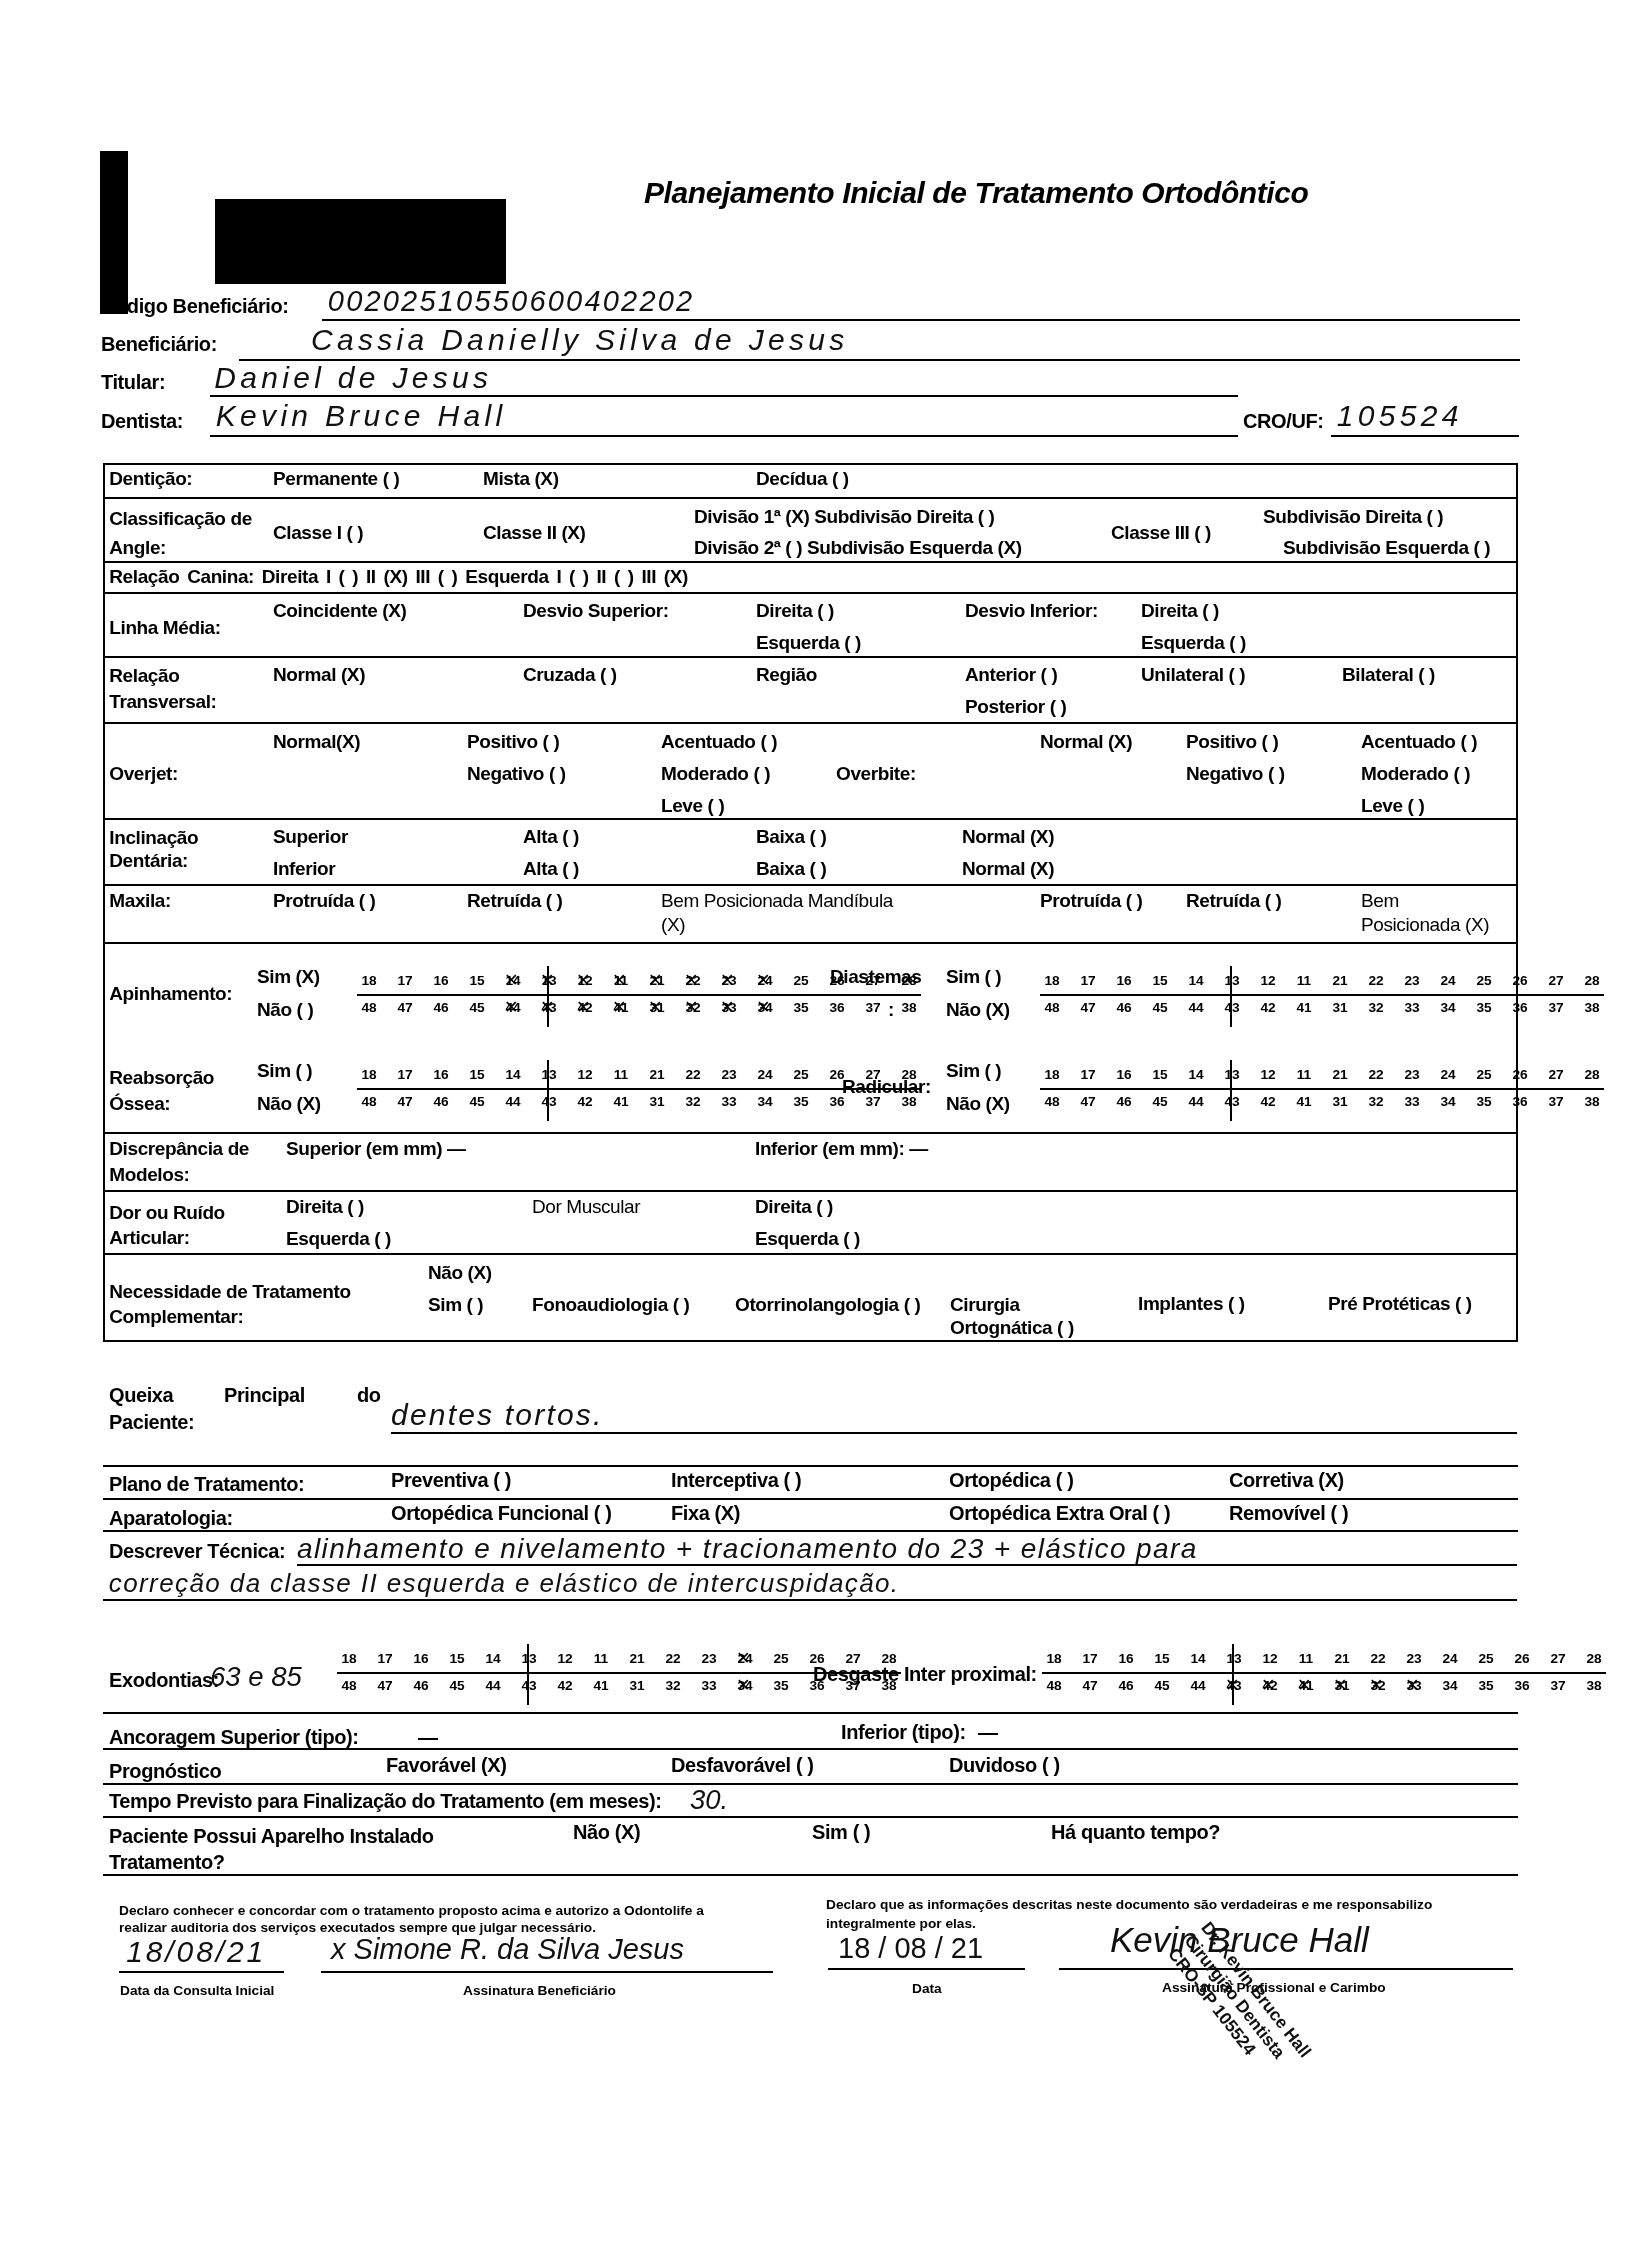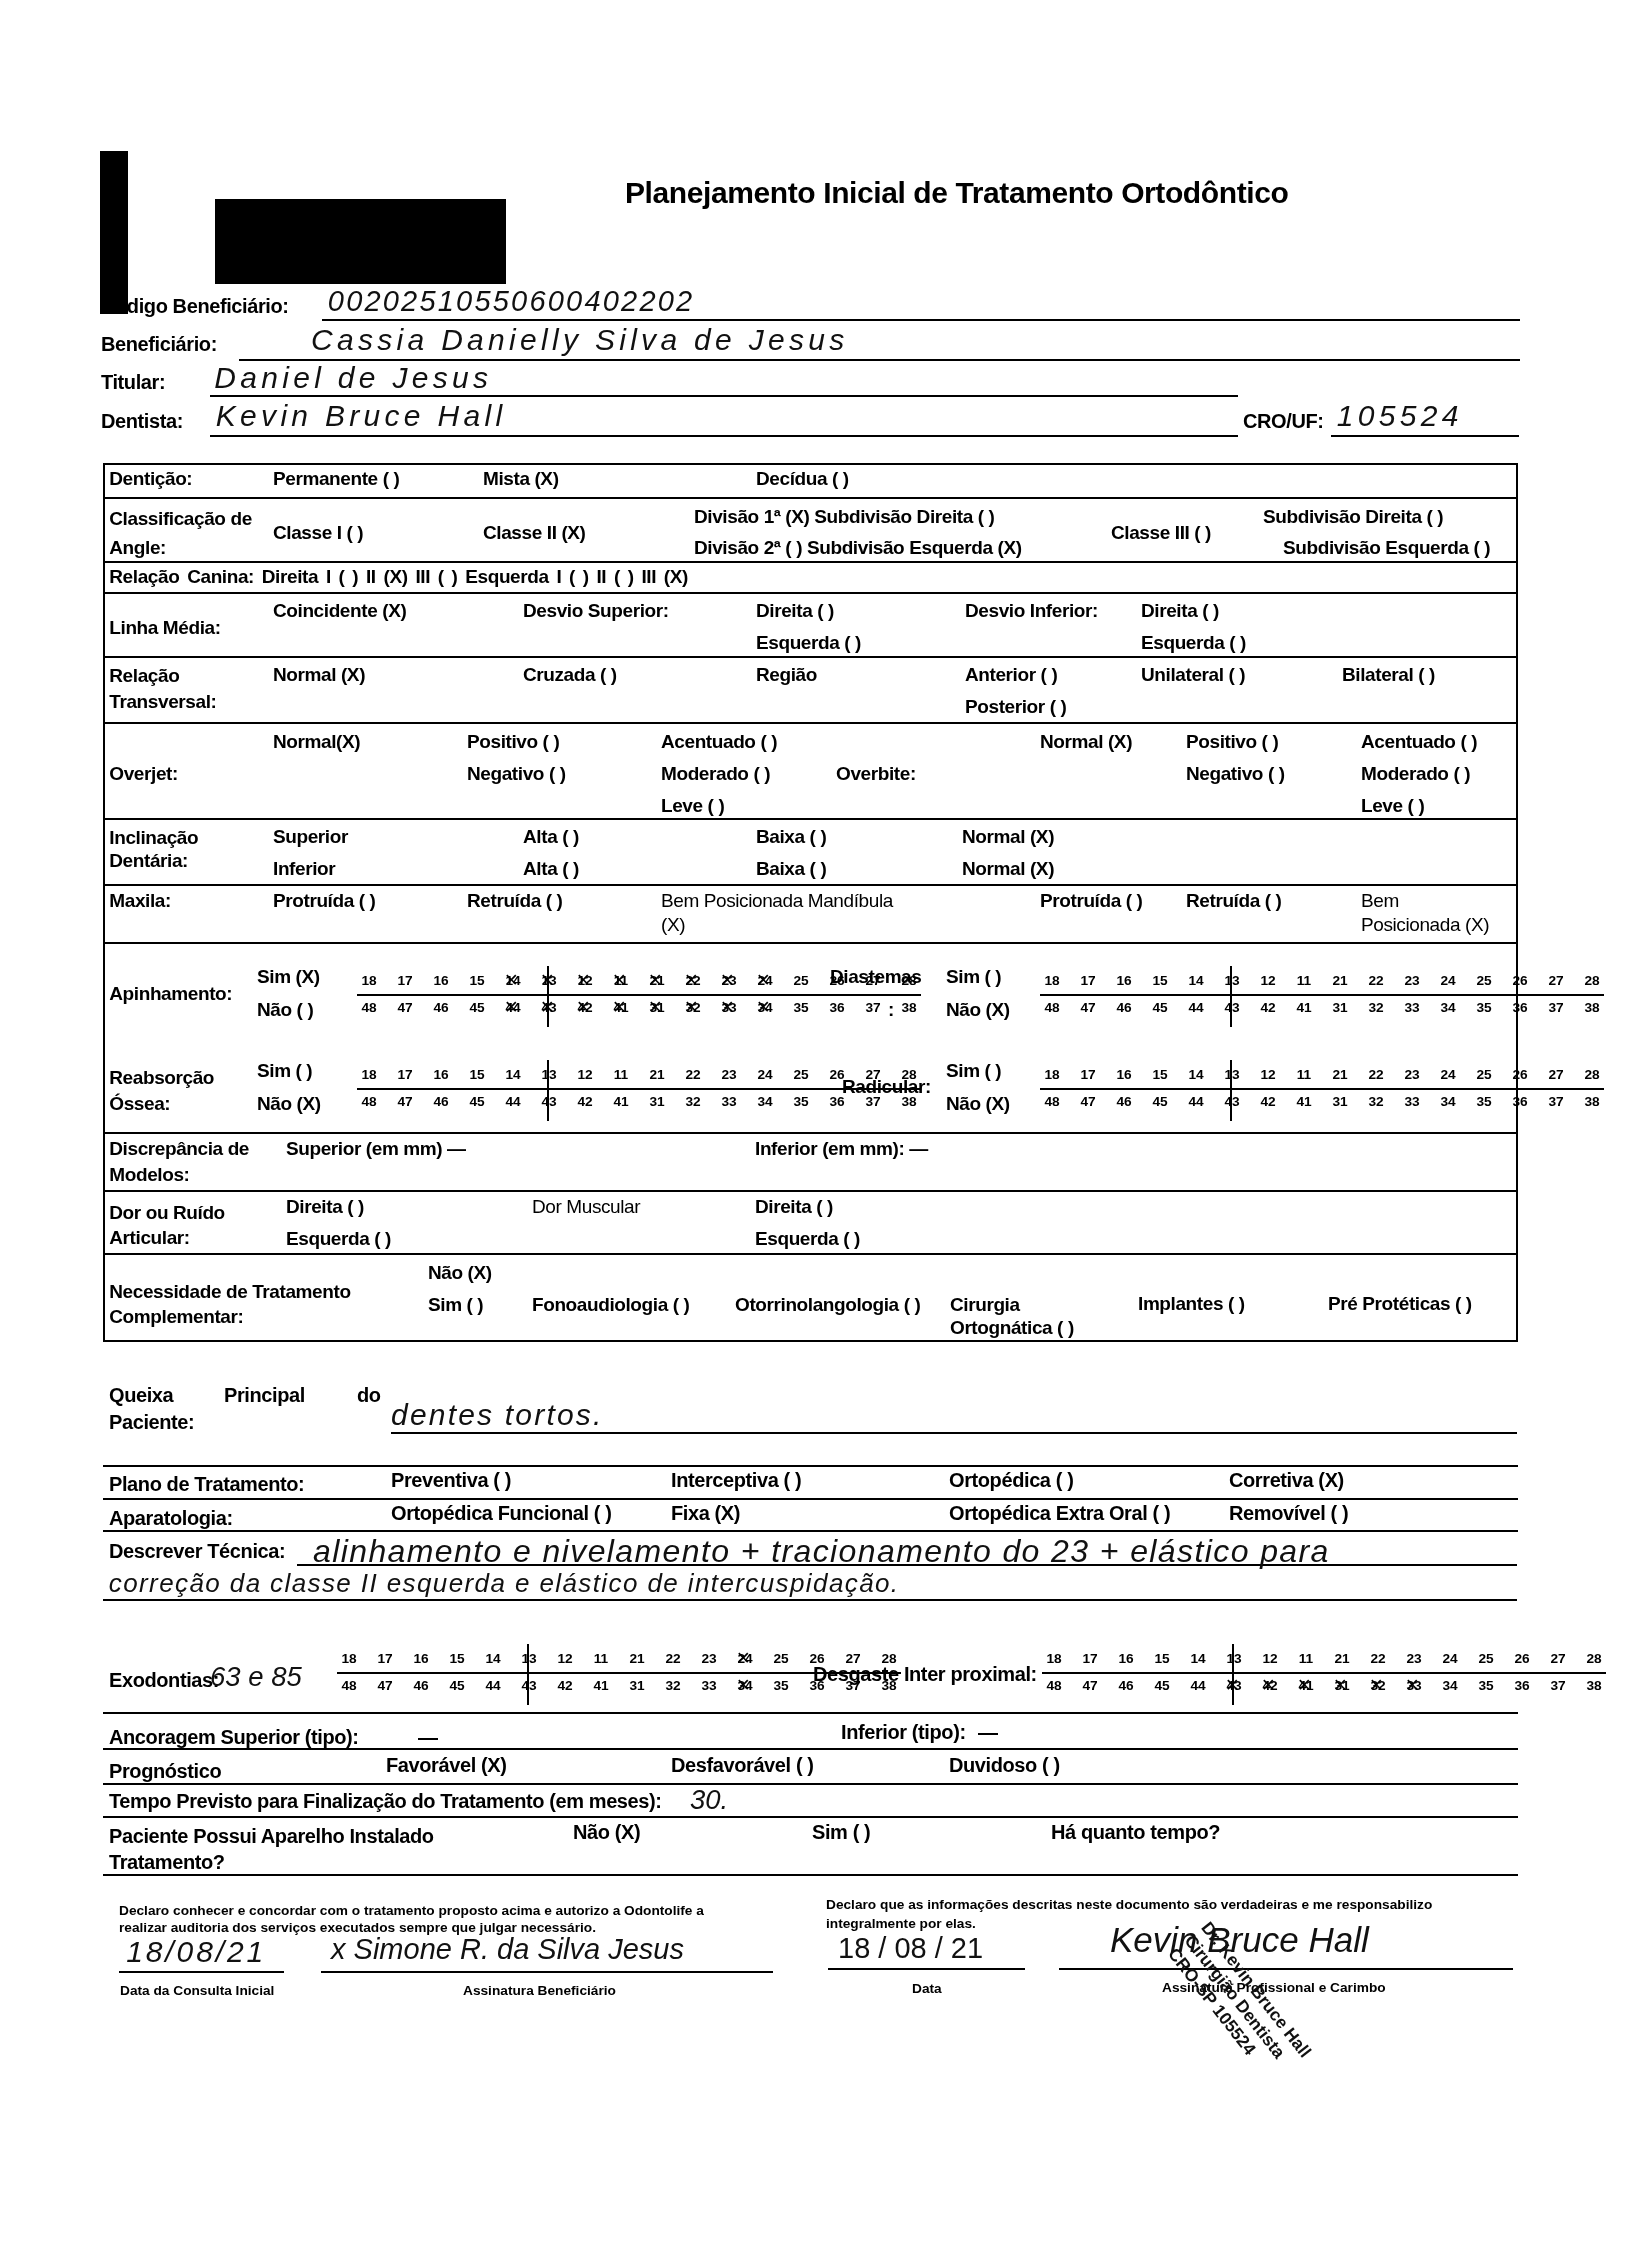--- a/index.html
+++ b/index.html
@@ -26,21 +26,21 @@
 
   .hline { position:absolute; height:2.2px; background:#000; }
   .small { font-size:13.7px; font-weight:bold; }
   .stamp { position:absolute; transform:rotate(52deg); transform-origin:left top; font-size:17.4px; font-weight:bold; color:#111; white-space:nowrap; }
 </style>
 </head>
 <body>
 
 <div class="abs left-bar"></div>
 <div class="abs redact"></div>
-<div class="abs title" style="left:625px;top:176px;">Planejamento Inicial de Tratamento Ortodôntico</div>
+<div class="abs title" style="left:644px;top:176px;font-style:italic;">Planejamento Inicial de Tratamento Ortodôntico</div>
 
 <div class="abs lbl" style="left:101px;top:295px;">Código Beneficiário:</div>
 <div class="abs uline" style="left:322px;top:289px;width:1198px;height:30px;">
   <span class="hw" style="font-size:29px;letter-spacing:2.2px;position:absolute;left:5.8px;top:-4.3px;">00202510550600402202</span>
 </div>
 
 <div class="abs lbl" style="left:101px;top:333px;">Beneficiário:</div>
 <div class="abs uline" style="left:239px;top:326px;width:1281px;height:33px;">
   <span class="hw" style="font-size:30px;letter-spacing:4.3px;position:absolute;left:72px;top:-2.9px;">Cassia Danielly Silva de Jesus</span>
 </div>
@@ -432,21 +432,21 @@
 <div class="hline" style="left:103px;top:1498px;width:1415px;"></div>
 <div class="abs lbl" style="left:109px;top:1507px;">Aparatologia:</div>
 <div class="abs lbl" style="left:391px;top:1502px;">Ortopédica Funcional ( )</div>
 <div class="abs lbl" style="left:671px;top:1502px;">Fixa (X)</div>
 <div class="abs lbl" style="left:949px;top:1502px;">Ortopédica Extra Oral ( )</div>
 <div class="abs lbl" style="left:1229px;top:1502px;">Removível ( )</div>
 
 <div class="hline" style="left:103px;top:1530px;width:1415px;"></div>
 <div class="abs lbl" style="left:109px;top:1540px;">Descrever Técnica:</div>
 <div class="abs uline" style="left:297px;top:1534px;width:1220px;height:30px;">
-  <span class="hw" style="font-size:32px;position:absolute;left:0px;top:-1.4px;letter-spacing:1.4px;margin-left:16px;">alinhamento e nivelamento + tracionamento do 23 + elástico para</span>
+  <span class="hw" style="font-size:28px;position:absolute;left:0px;top:-1.4px;letter-spacing:1.4px;">alinhamento e nivelamento + tracionamento do 23 + elástico para</span>
 </div>
 <div class="abs uline" style="left:103px;top:1569px;width:1414px;height:30px;">
   <span class="hw" style="font-size:26px;position:absolute;left:5.8px;top:-1.4px;letter-spacing:1.4px;">correção da classe II esquerda e elástico de intercuspidação.</span>
 </div>
 
 <div class="abs lbl" style="left:109px;top:1669px;">Exodontias:</div>
 <span class="abs hw" style="left:210px;top:1661px;font-size:27.5px;">63 e 85</span>
 <div class="teeth" style="left:337px;top:1651px;">
     <div class="row">
       <span class="n">18</span>

